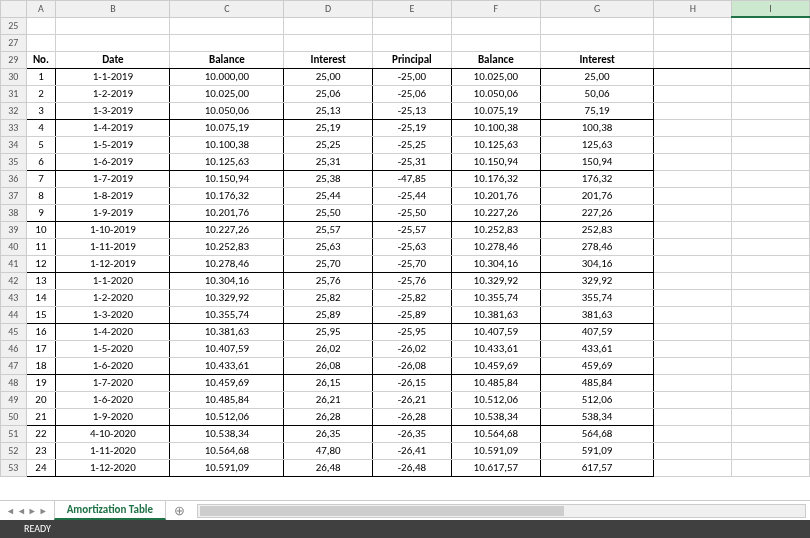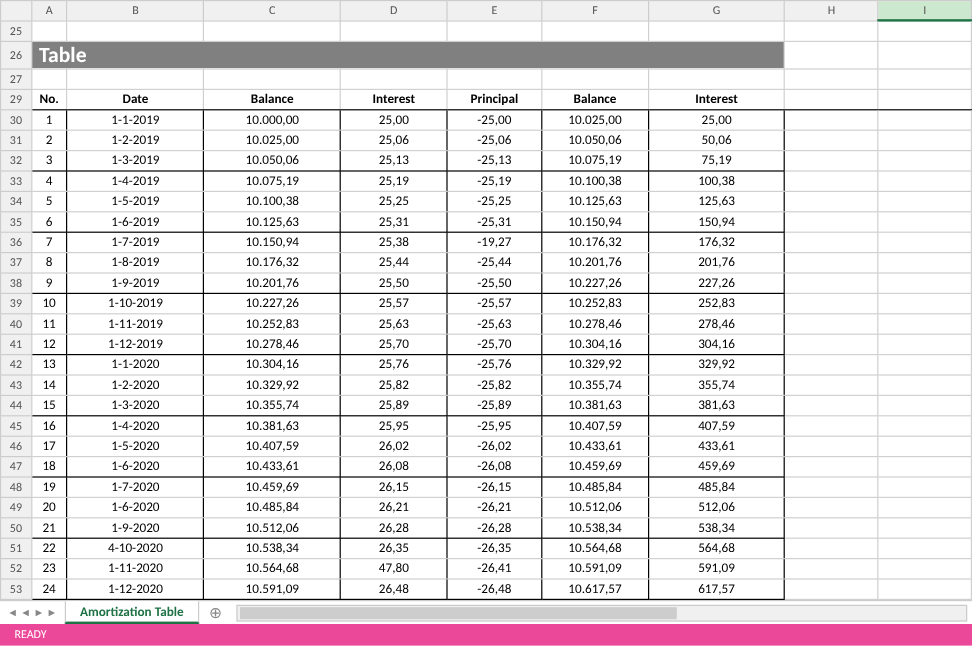--- a/index.html
+++ b/index.html
@@ -116,24 +116,24 @@
 .hscroll-thumb {
   position: absolute;
   left: 2px; top: 1px;
   width: 60%; height: 10px;
   background: #cdcdcd;
 }
 .statusbar {
   position: absolute;
   left: 0; right: 0; bottom: 0;
   height: 18px;
-  background: #ec4899;
+  background: #404040;
   color: #fff;
   font-size: 10px;
-  padding: 2px 12px;
+  padding: 2px 24px;
 }
 </style>
 </head>
 <body>
 
 <div class="grid-area">
 <table class="sheet">
   <colgroup>
     <col style="width:26px">
     <col class="col-A">
@@ -166,26 +166,20 @@
           <td></td>
           <td></td>
           <td></td>
           <td></td>
           <td></td>
           <td></td>
           <td></td>
           <td></td>
           <td></td>
         </tr>
-        <tr class="title-row">
-          <th class="rowhdr">26</th>
-          <td class="title-cell" colspan="7">Table</td>
-          <td></td>
-          <td></td>
-        </tr>
         <tr>
           <th class="rowhdr">27</th>
           <td></td>
           <td></td>
           <td></td>
           <td></td>
           <td></td>
           <td></td>
           <td></td>
           <td></td>
@@ -274,21 +268,21 @@
           <td>150,94</td>
           <td style="border:1px solid #d0d0d0"></td>
           <td style="border:1px solid #d0d0d0"></td>
         </tr>
         <tr class="data-row">
           <th class="rowhdr">36</th>
           <td>7</td>
           <td>1-7-2019</td>
           <td>10.150,94</td>
           <td>25,38</td>
-          <td>-19,27</td>
+          <td>-47,85</td>
           <td>10.176,32</td>
           <td>176,32</td>
           <td style="border:1px solid #d0d0d0"></td>
           <td style="border:1px solid #d0d0d0"></td>
         </tr>
         <tr class="data-row">
           <th class="rowhdr">37</th>
           <td>8</td>
           <td>1-8-2019</td>
           <td>10.176,32</td>

